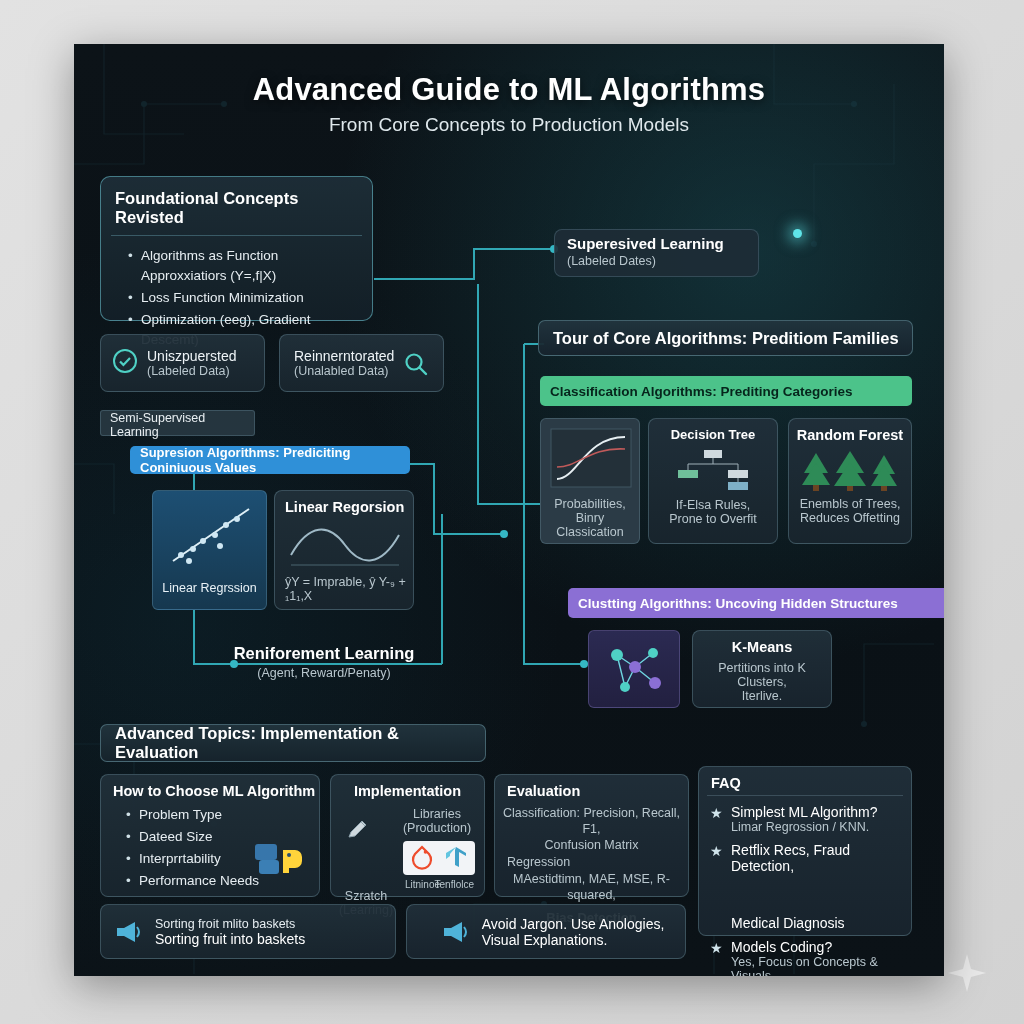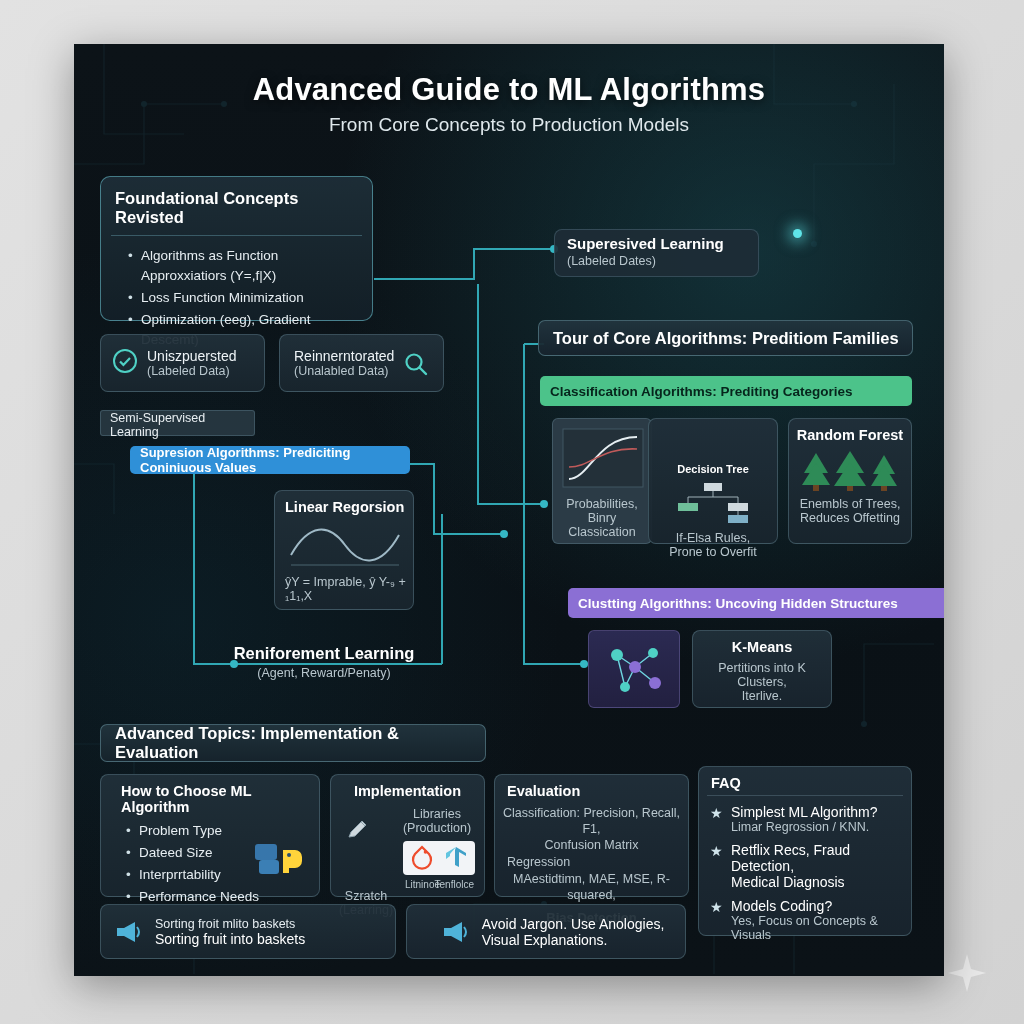--- a/index.html
+++ b/index.html
@@ -219,51 +219,67 @@
     </div>
 
     <div class="hdr-bar" style="left:464px; top:276px; width:375px; height:36px;">
       <span>Tour of Core Algorithms: Preditiom Families</span>
     </div>
 
     <div class="panel" style="left:56px; top:402px; width:280px; height:28px; background:#2f90d8; border-radius:5px; display:flex; align-items:center;">
       <span style="color:#ffffff;font-size:13px;font-weight:bold;padding-left:10px;">Supresion Algorithms: Prediciting Coniniuous Values</span>
     </div>
 
+    <div class="panel" style="left:78px; top:446px; width:115px; height:120px; background:linear-gradient(180deg,#1d4f73,#16384f); border:1px solid rgba(110,160,185,0.35); border-radius:6px;">
+      <svg width="95" height="72" viewBox="0 0 95 72" style="margin:8px 0 0 10px;">
+        <line x1="10" y1="62" x2="86" y2="10" stroke="#dff0f7" stroke-width="2"></line>
+        <g fill="#cfe7f3">
+          <circle cx="18" cy="56" r="3"></circle>
+            <circle cx="30" cy="50" r="3"></circle>
+            <circle cx="40" cy="42" r="3"></circle>
+          <circle cx="52" cy="36" r="3"></circle>
+            <circle cx="63" cy="26" r="3"></circle>
+            <circle cx="74" cy="20" r="3"></circle>
+          <circle cx="26" cy="62" r="3"></circle>
+            <circle cx="57" cy="47" r="3"></circle>
+        </g>
+      </svg>
+      <div class="small" style="color:#e9f2f7;text-align:center;margin-top:6px;">Linear Regrssion</div>
+    </div>
 
     <div class="panel card" style="left:200px; top:446px; width:140px; height:120px;">
       <div style="color:#ffffff;font-size:14.5px;font-weight:bold;padding:8px 0 0 10px;">Linear Regorsion</div>
       <svg width="120" height="56" viewBox="0 0 120 56" style="margin-left:10px;">
         <path d="M6 40 C 24 8, 44 8, 60 30 C 76 52, 96 52, 114 20" fill="none" stroke="#9fb9c6" stroke-width="2"></path>
         <line x1="6" y1="50" x2="114" y2="50" stroke="#4a6471" stroke-width="1"></line>
       </svg>
       <div class="small muted" style="padding-left:10px;">ŷY = Imprable, ŷ Y-₉ + ₁1₁,X</div>
     </div>
 
     <div style="position:absolute; left:110px; top:600px; width:280px; text-align:center;">
       <div class="sec-title">Reniforement Learning</div>
       <div class="small muted" style="margin-top:3px;">(Agent, Reward/Penaty)</div>
     </div>
 
     <div class="panel" style="left:466px; top:332px; width:372px; height:30px; background:#4cc38a; border-radius:5px; display:flex; align-items:center;">
       <span style="color:#06251c;font-size:13.5px;font-weight:bold;padding-left:10px;">Classification Algorithms: Prediting Categories</span>
     </div>
 
-    <div class="panel" style="left:478px; top:374px; width:100px; height:126px; background:#2b3b46; border:1px solid rgba(120,160,175,0.3); border-radius:6px;">
+    <div class="panel" style="left:466px; top:374px; width:100px; height:126px; background:#2b3b46; border:1px solid rgba(120,160,175,0.3); border-radius:6px;">
       <svg width="84" height="62" viewBox="0 0 84 62" style="margin:8px 0 0 8px;">
         <rect x="2" y="2" width="80" height="58" fill="#233039" stroke="#415663"></rect>
         <path d="M8 52 C 28 52, 36 10, 76 10" fill="none" stroke="#e6eef2" stroke-width="2"></path>
         <path d="M8 40 C 30 40, 40 20, 76 22" fill="none" stroke="#c05a5a" stroke-width="1.6"></path>
       </svg>
       <div class="small muted" style="text-align:center;white-space:pre-line;margin-top:4px;">Probabilities,
 Binry Classication</div>
     </div>
 
     <div class="panel card" style="left:574px; top:374px; width:130px; height:126px;">
-      <div style="color:#ffffff;font-size:11px;font-weight:bold;text-align:center;padding-top:8px;margin-top:36px;">Decision Tree</div>
+      <div style="color:#ffffff;font-size:13px;font-weight:bold;text-align:center;padding-top:8px;">Decision Tree</div>
       <svg width="86" height="44" viewBox="0 0 86 44" style="display:block;margin:6px auto 0 auto;">
         <rect x="34" y="2" width="18" height="8" fill="#cfd9de"></rect>
         <line x1="43" y1="10" x2="43" y2="16" stroke="#9fb0b8"></line>
         <line x1="18" y1="16" x2="68" y2="16" stroke="#9fb0b8"></line>
         <line x1="18" y1="16" x2="18" y2="22" stroke="#9fb0b8"></line>
         <line x1="68" y1="16" x2="68" y2="22" stroke="#9fb0b8"></line>
         <rect x="8" y="22" width="20" height="8" fill="#6fbf9a"></rect>
         <rect x="58" y="22" width="20" height="8" fill="#cfd9de"></rect>
         <line x1="68" y1="30" x2="68" y2="34" stroke="#9fb0b8"></line>
         <rect x="58" y="34" width="20" height="8" fill="#7fb0c7"></rect>
@@ -316,21 +332,21 @@
       <div style="color:#ffffff;font-size:14.5px;font-weight:bold;text-align:center;padding-top:8px;">K-Means</div>
       <div class="small muted" style="text-align:center;white-space:pre-line;margin-top:6px;">Pertitions into K Clusters,
 Iterlive.</div>
     </div>
 
     <div class="hdr-bar" style="left:26px; top:680px; width:386px; height:38px;">
       <span>Advanced Topics: Implementation &amp; Evaluation</span>
     </div>
 
     <div class="panel card" style="left:26px; top:730px; width:220px; height:123px;">
-      <div style="color:#ffffff;font-size:14.5px;font-weight:bold;padding:8px 0 6px 12px;margin-left:8px;">How to Choose ML Algorithm</div>
+      <div style="color:#ffffff;font-size:14.5px;font-weight:bold;padding:8px 0 6px 12px;">How to Choose ML Algorithm</div>
       <ul class="bul" style="margin-left:20px;">
         <li>Problem Type</li>
         <li>Dateed Size</li>
         <li>Interprrtability</li>
         <li>Performance Needs</li>
       </ul>
       <svg width="56" height="50" viewBox="0 0 56 50" style="position:absolute;right:10px;bottom:10px;">
         <rect x="2" y="8" width="22" height="16" rx="3" fill="#3776ab"></rect>
         <rect x="6" y="24" width="20" height="14" rx="3" fill="#3b7fb5"></rect>
         <path d="M30 14 h12 a7 7 0 0 1 7 7 v4 a7 7 0 0 1 -7 7 h-6 v5 h-6 z" fill="#ffd43b"></path>
@@ -376,21 +392,21 @@
       <div style="height:1px;background:rgba(130,160,175,0.3);margin:0 8px 8px 8px;"></div>
 
       <div style="position:relative;padding:0 10px 8px 32px;">
         <span style="position:absolute;left:11px;top:1px;color:#cfe3ea;font-size:14px;">★</span>
         <div style="color:#ffffff;font-size:14px;">Simplest ML Algorithm?</div>
         <div class="small muted">Limar Regrossion / KNN.</div>
       </div>
       <div style="position:relative;padding:0 10px 8px 32px;">
         <span style="position:absolute;left:11px;top:1px;color:#cfe3ea;font-size:14px;">★</span>
         <div style="color:#ffffff;font-size:14px;">Retflix Recs, Fraud Detection,</div>
-        <div style="color:#ffffff;font-size:14px;">Medical Diagnosis</div>
+        <div style="color:#ffffff;font-size:14px;margin-top:41px;">Medical Diagnosis</div>
       </div>
       <div style="position:relative;padding:0 10px 8px 32px;">
         <span style="position:absolute;left:11px;top:1px;color:#cfe3ea;font-size:14px;">★</span>
         <div style="color:#ffffff;font-size:14px;">Models Coding?</div>
         <div class="small muted">Yes, Focus on Concepts &amp; Visuals</div>
       </div>
     </div>
 
     <div class="panel card" style="left:26px; top:860px; width:296px; height:55px; display:flex; align-items:center;">
       <svg width="32" height="26" viewBox="0 0 32 26" style="margin:0 10px 0 12px;">

